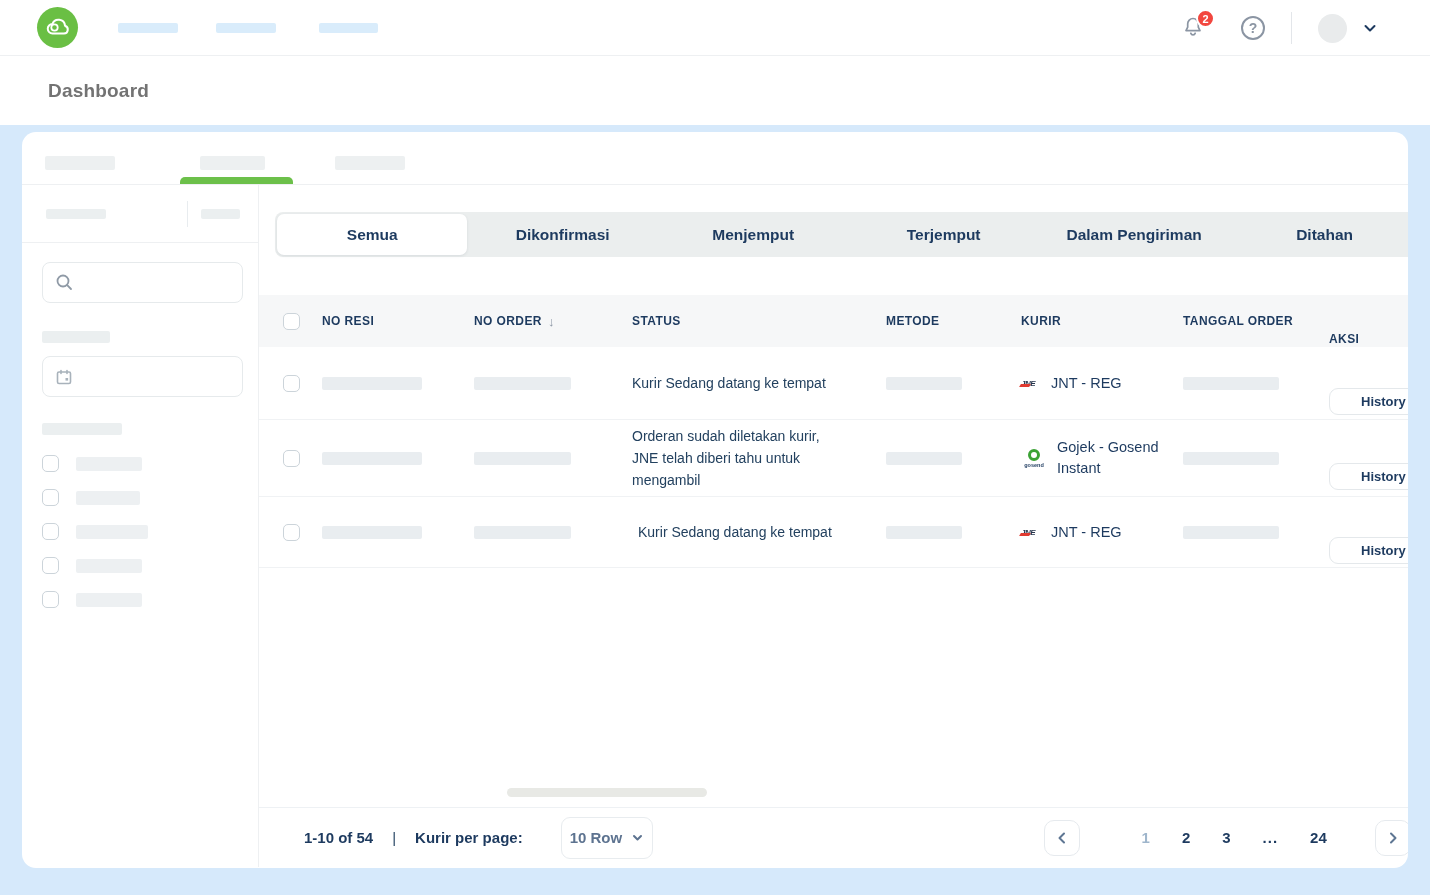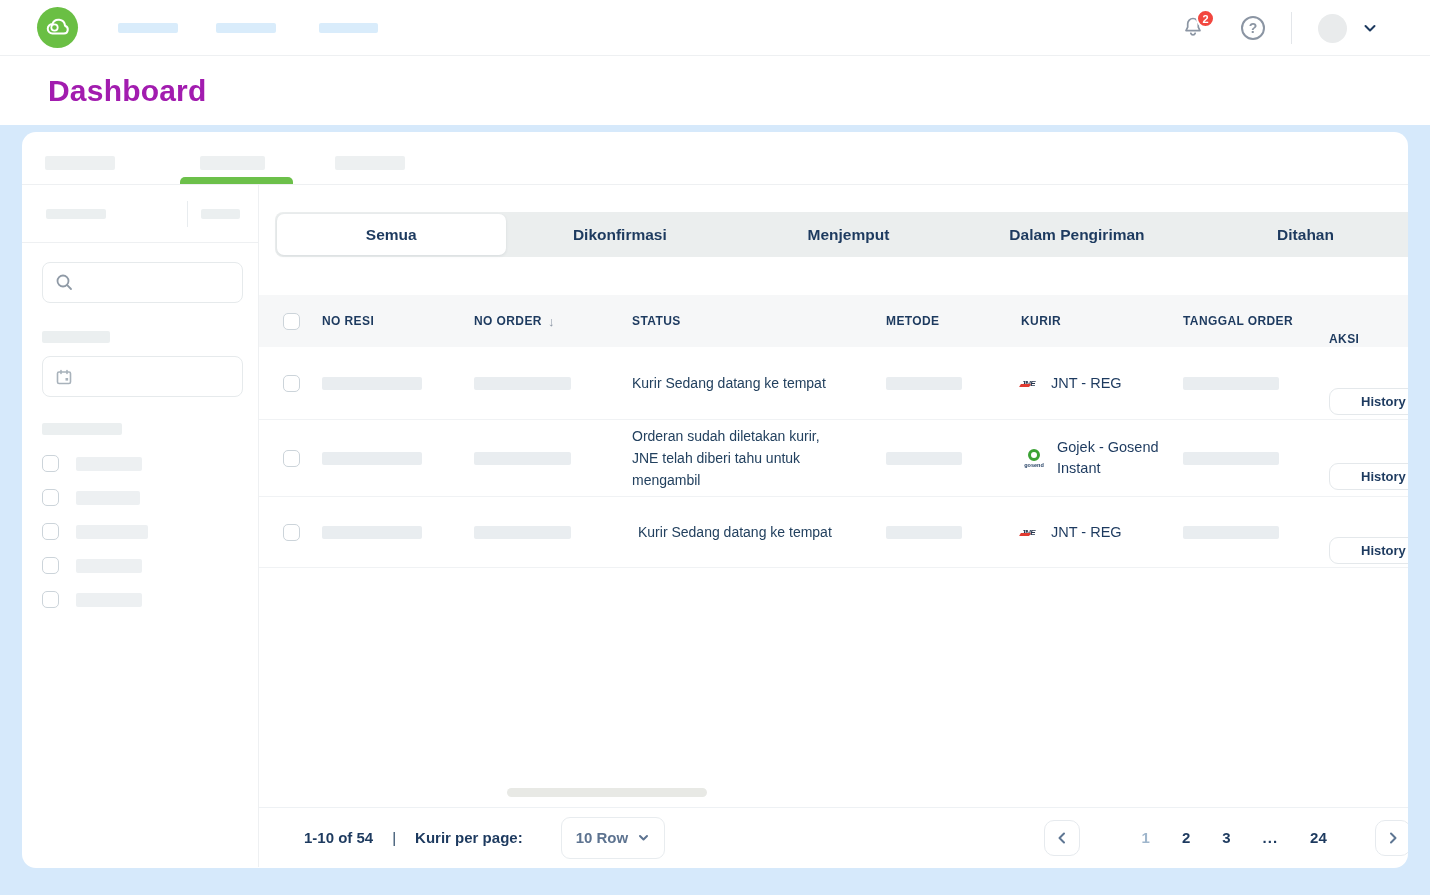--- a/index.html
+++ b/index.html
@@ -35,21 +35,21 @@
     width:24px; height:24px; border:2px solid #8b95a3; border-radius:50%;
     color:#8b95a3; font-size:14px; font-weight:bold;
     display:flex; align-items:center; justify-content:center;
     margin-left:34px; cursor:pointer;
   }
   .v-div { width:1px; height:32px; background:#e3e6ea; margin:0 26px; }
   .avatar { width:29px; height:29px; border-radius:50%; background:#e9ebec; }
   .chev-down { margin-left:15px; cursor:pointer; display:flex; }
   
   .page-header { height:69px; background:#ffffff; display:flex; align-items:center; }
-  .page-title { font-size:30px; font-weight:bold; color:#a21caf; margin-left:48px; letter-spacing:.2px; }
+  .page-title { font-size:19px; font-weight:bold; color:#737373; margin-left:48px; letter-spacing:.2px; }
   
   .content-wrap { padding:7px 22px 27px; }
   .card { background:#ffffff; border-radius:14px; height:736px; overflow:hidden; }
   .card-tabs { height:53px; border-bottom:1px solid #eef0f2; position:relative; }
   .tab-ph { position:absolute; top:24px; height:14px; border-radius:2px; background:#edf0f1; }
   .tab-ph.t1 { left:23px; width:70px; }
   .tab-ph.t2 { left:178px; width:65px; }
   .tab-ph.t3 { left:313px; width:70px; }
   .tab-indicator {
     position:absolute; bottom:0; left:158px; width:113px; height:7px;
@@ -119,21 +119,21 @@
   .spacer { flex:1; }
   .h-scrollbar { width:200px; height:9px; border-radius:5px; background:#e8e9e5; margin:0 0 10px 248px; flex:none; cursor:pointer; }
   .pagination {
     height:60px; border-top:1px solid #eef1f4; display:flex; align-items:center;
     justify-content:space-between; padding:0 27px 0 45px; flex:none;
   }
   .pag-left { display:flex; align-items:center; font-size:15px; color:#1d3a5f; font-weight:600; }
   .pag-sep { margin:0 19px; color:#2c4a68; font-weight:400; }
   .rows-dropdown {
     margin-left:38px; border:1.5px solid #e8ecef; border-radius:9px; background:#fff;
-    height:42px; padding:0 14px; display:flex; align-items:center; cursor:pointer;
+    height:42px; padding:0 8px; display:flex; align-items:center; cursor:pointer;
     font-size:15px; color:#5d7390; font-weight:600; font-family:"Liberation Sans", sans-serif;
   }
   .rows-dropdown svg { margin-left:9px; }
   .pag-right { display:flex; align-items:center; }
   .pag-btn {
     width:36px; height:36px; border:1.5px solid #e6eaee; border-radius:10px; background:#fff;
     display:flex; align-items:center; justify-content:center; cursor:pointer;
   }
   .pages { display:flex; align-items:center; margin:0 32px 0 46px; }
   .page-num { font-size:15px; font-weight:bold; color:#1d3a5f; margin:0 16px; cursor:pointer; }
@@ -243,20 +243,23 @@
           <div class="status-tab active">
               <span>Semua</span>
             </div>
           <div class="status-tab">
               <span>Dikonfirmasi</span>
             </div>
           <div class="status-tab">
               <span>Menjemput</span>
             </div>
           <div class="status-tab">
+              <span>Terjemput</span>
+            </div>
+          <div class="status-tab">
               <span>Dalam Pengiriman</span>
             </div>
           <div class="status-tab">
               <span>Ditahan</span>
             </div>
         </div>
 
         <div class="table-head">
           <div class="col-check">
               <div class="checkbox"></div>

